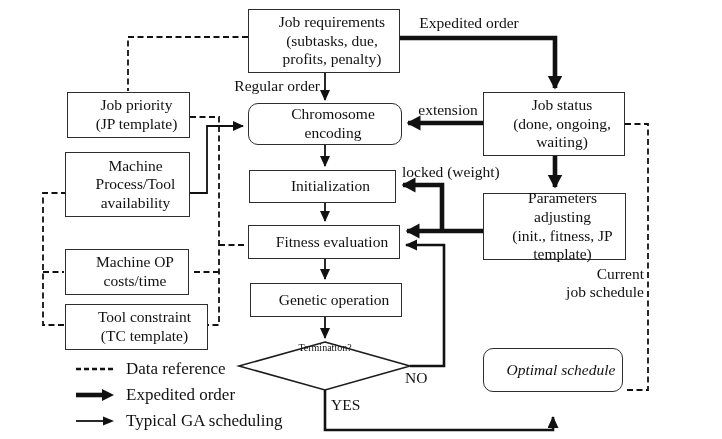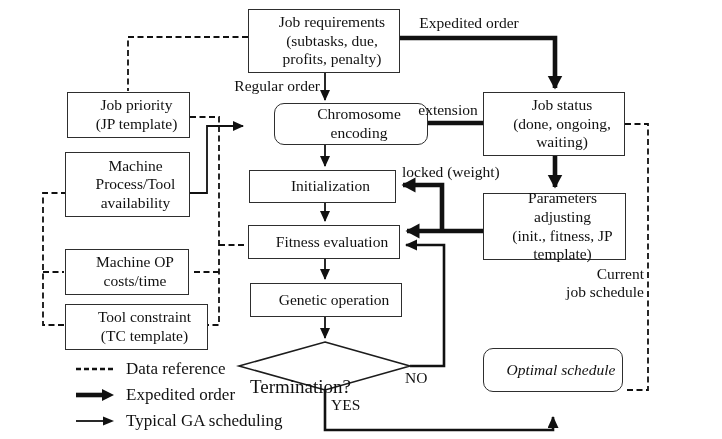--- a/index.html
+++ b/index.html
@@ -26,22 +26,22 @@
   .rounded{border-radius:10px;}
   .lbl{
     position:absolute;z-index:3;
     font-size:15.5px;line-height:1.15;
     white-space:pre-line;
   }
   .lbl.center{text-align:center;}
   .lbl.right{text-align:right;}
   #diamond-label{
     position:absolute;z-index:3;
-    left:250px;top:376px;width:150px;
-    text-align:left;font-size:19px;
+    left:250px;top:342px;width:150px;
+    text-align:center;font-size:10px;
   }
   #legend{
     position:absolute;z-index:3;
     left:75px;top:356px;
   }
   .legend-row{display:flex;align-items:center;height:26px;}
   .legend-sample{width:40px;height:16px;flex:0 0 40px;}
   .legend-label{margin-left:11px;font-size:17px;}
 </style>
 </head>
@@ -96,21 +96,21 @@
 
     <polygon points="325,342 410,366 325,390 239,366" fill="#ffffff" stroke="#1c1c1c" stroke-width="1.6"></polygon>
   </svg>
 
   <div class="box" style="left:248px;top:9px;width:152px;height:64px;">Job requirements
 (subtasks, due,
 profits, penalty)</div>
   <div class="box" style="left:483px;top:92px;width:142px;height:64px;">Job status
 (done, ongoing,
 waiting)</div>
-  <div class="box rounded" style="left:248px;top:103px;width:154px;height:42px;margin-left:26px;">Chromosome
+  <div class="box rounded" style="left:248px;top:103px;width:154px;height:42px;">Chromosome
 encoding</div>
   <div class="box" style="left:249px;top:170px;width:147px;height:33px;">Initialization</div>
   <div class="box" style="left:248px;top:225px;width:152px;height:34px;">Fitness evaluation</div>
   <div class="box" style="left:250px;top:283px;width:152px;height:34px;">Genetic operation</div>
   <div class="box" style="left:483px;top:193px;width:143px;height:67px;">Parameters adjusting
 (init., fitness, JP
 template)</div>
   <div class="box rounded" style="left:483px;top:348px;width:140px;height:44px;font-style:italic;">Optimal schedule</div>
   <div class="box" style="left:67px;top:92px;width:123px;height:46px;">Job priority
 (JP template)</div>

